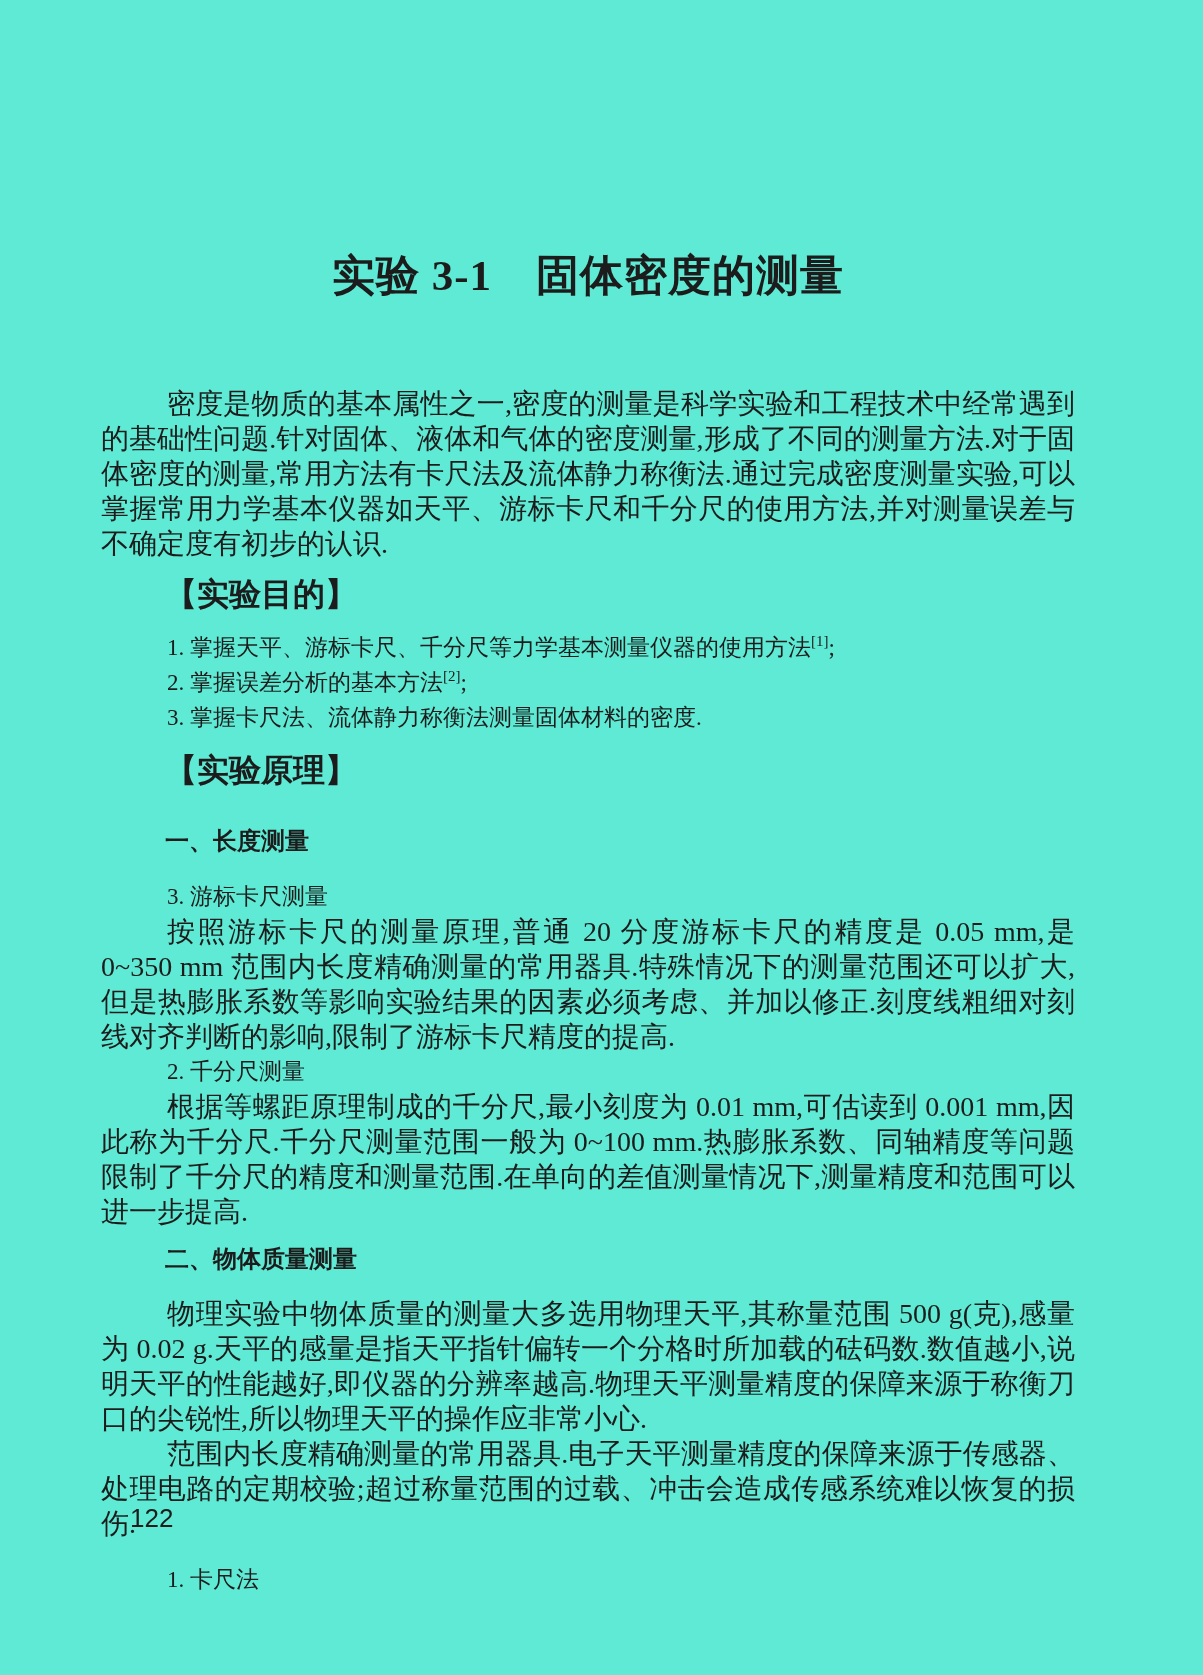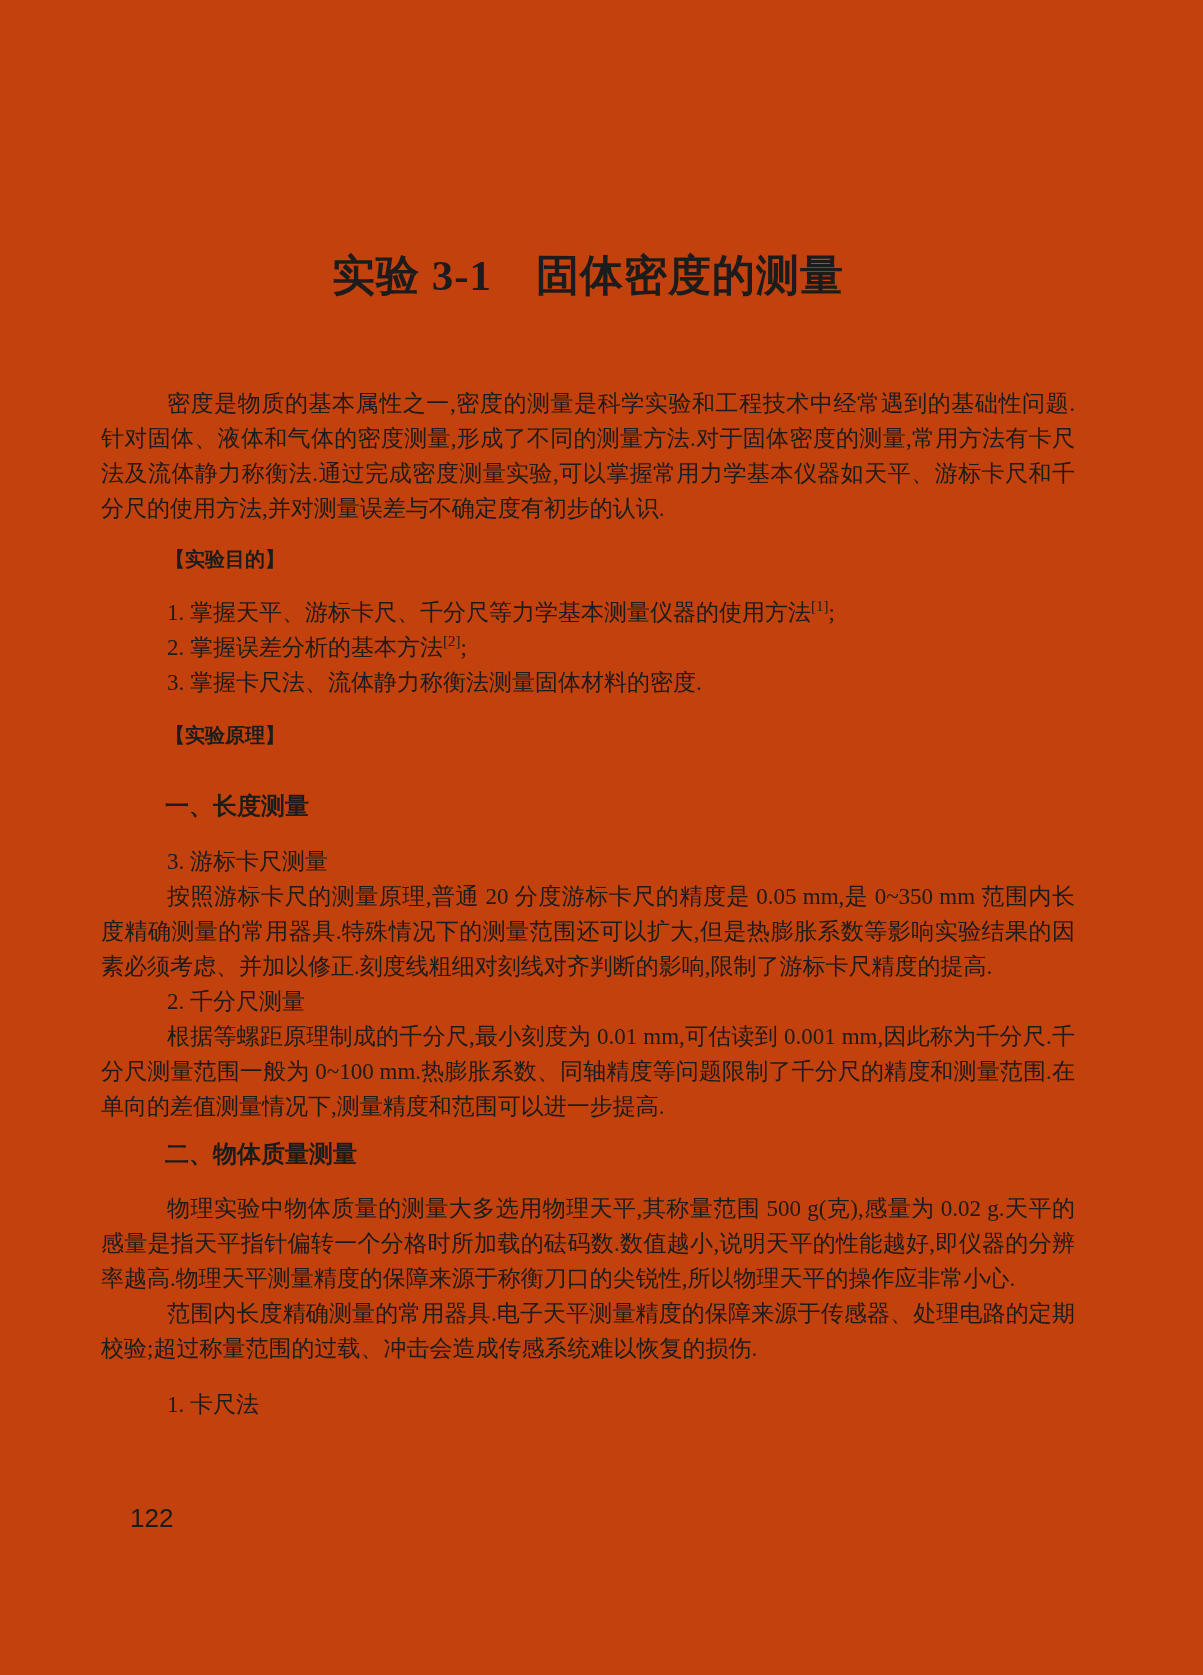--- a/index.html
+++ b/index.html
@@ -1,21 +1,21 @@
 <!DOCTYPE html>
 <html><head>
 <meta charset="utf-8">
 <style>
   html,body { margin:0; padding:0; background:#888; }
   .page {
     position: relative;
     width: 1203px;
     height: 1675px;
     margin: 0 auto;
-    background: #c2410c;
+    background: #5eead4;
     color: #1c1c1c;
     font-family: "Liberation Serif", "DejaVu Serif", serif;
     overflow: hidden;
   }
   .content {
     position: absolute;
     left: 101px;
     top: 0;
     width: 974px;
   }
@@ -24,30 +24,30 @@
     padding-top: 252px;
     font-size: 43px;
     line-height: 48px;
     font-weight: bold;
     text-align: center;
     letter-spacing: 1px;
     font-family: "Liberation Serif", "DejaVu Serif", serif;
   }
   p.body-text {
     margin: 0;
-    font-size: 23px;
+    font-size: 28px;
     line-height: 35px;
     text-align: justify;
     text-indent: 66px;
   }
   p.intro { margin-top: 86px; }
   h2.bracket-heading {
     margin: 0;
     margin-left: 64px;
-    font-size: 20px;
+    font-size: 32px;
     line-height: 32px;
     font-weight: bold;
     font-family: "Liberation Sans", "DejaVu Sans", sans-serif;
   }
   h2.objectives-heading { margin-top: 17px; }
   h2.principle-heading  { margin-top: 19px; }
   ul.objectives {
     list-style: none;
     margin: 20px 0 0 0;
     padding: 0 0 0 66px;

